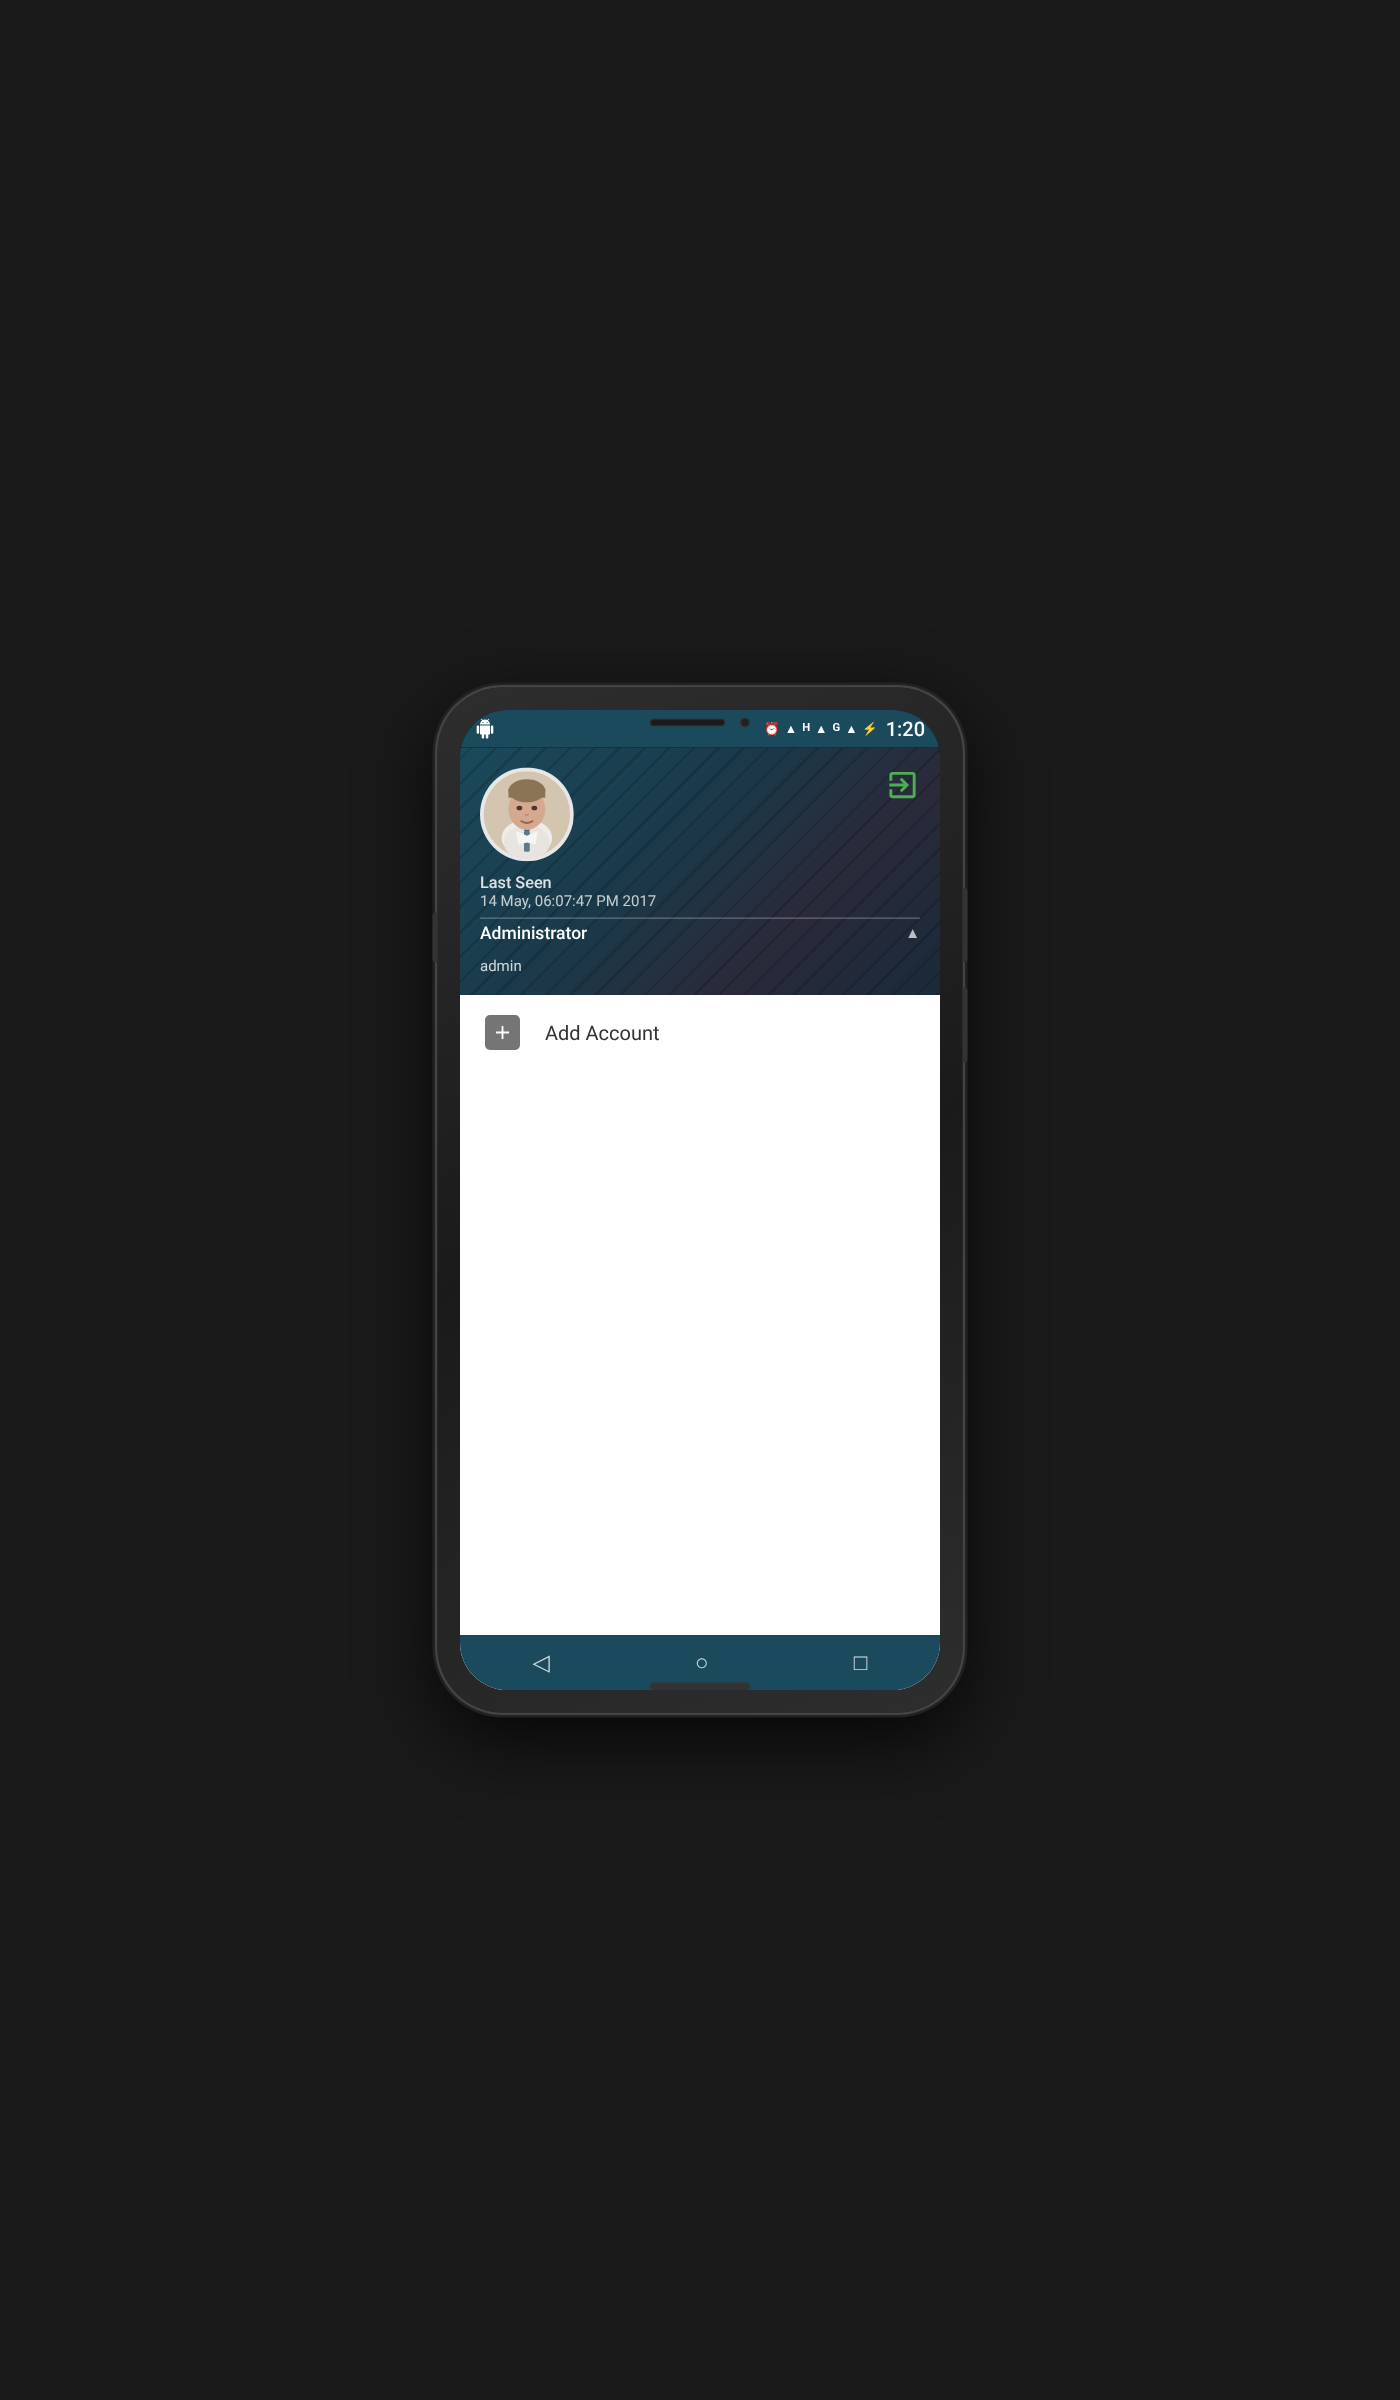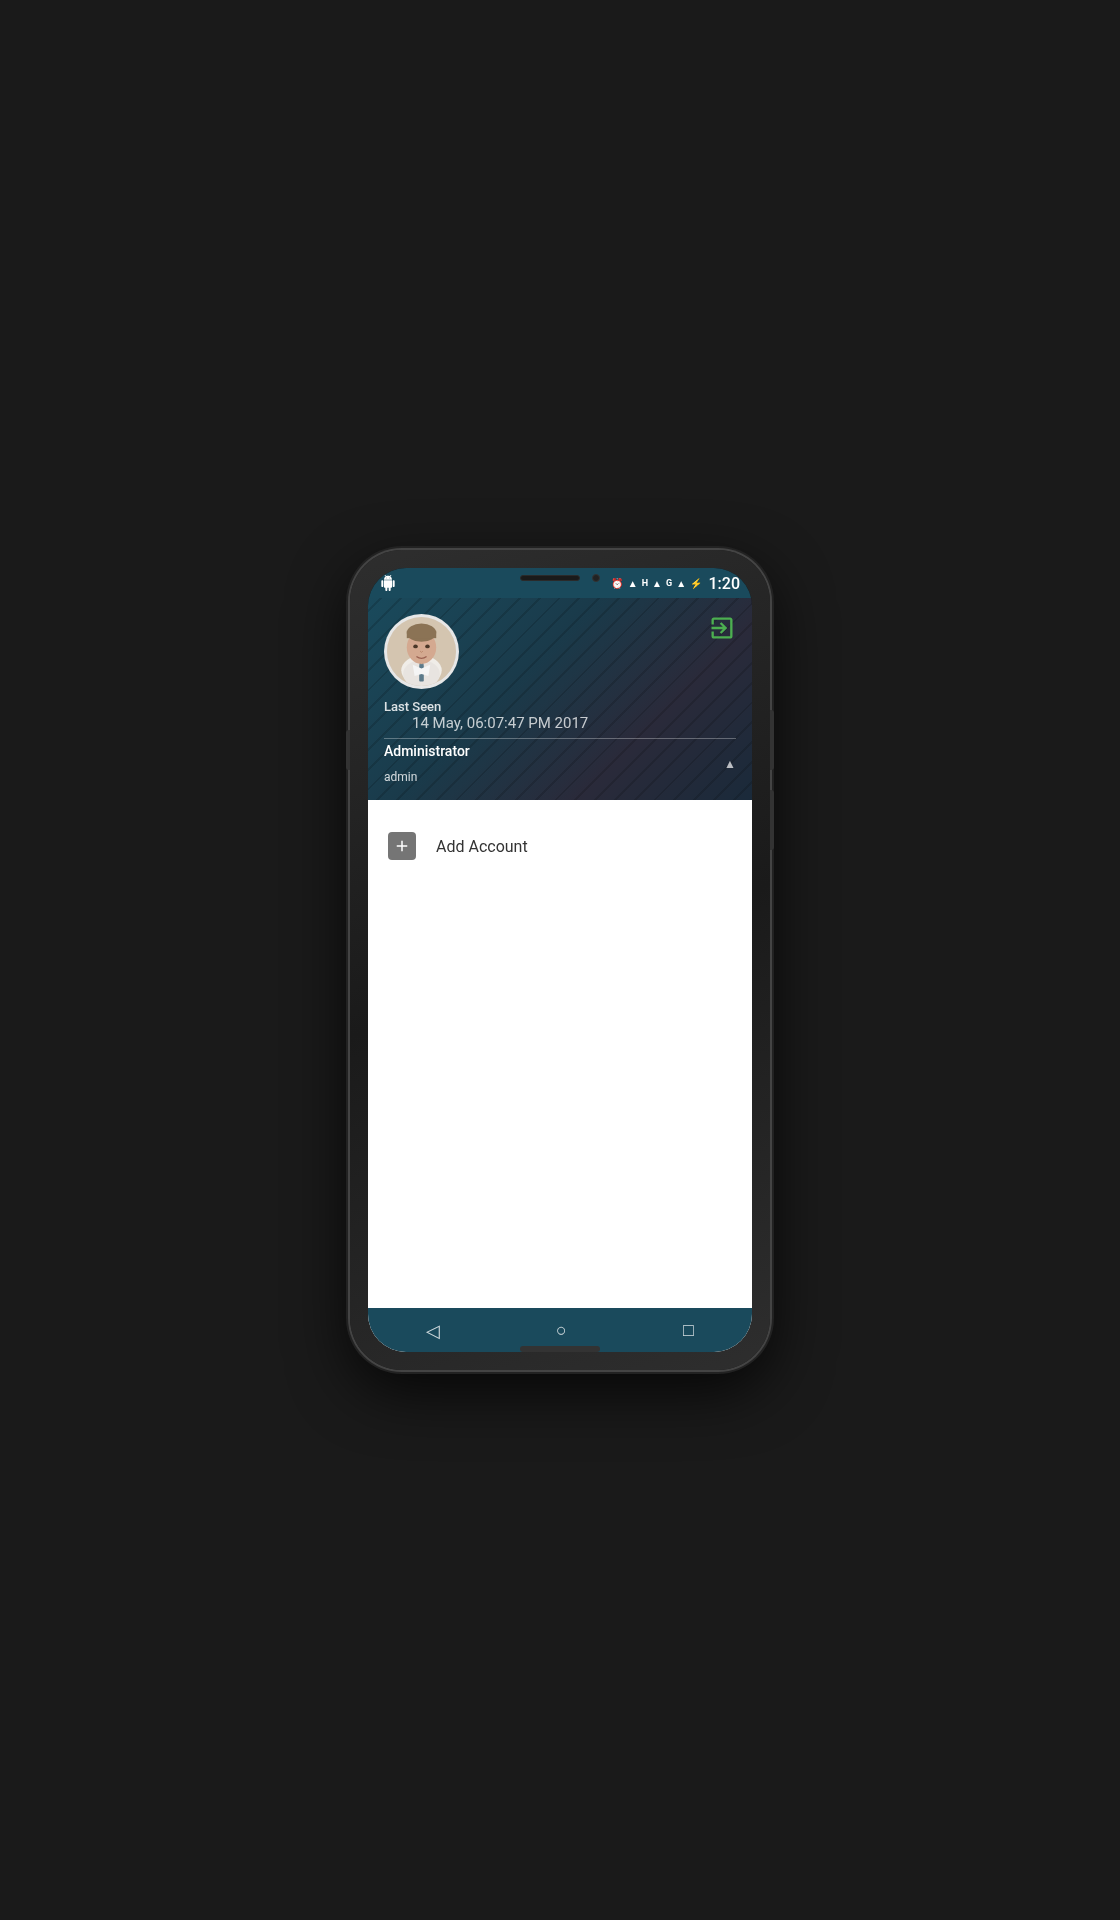--- a/index.html
+++ b/index.html
@@ -156,34 +156,33 @@
     }
 
     .last-seen-label {
       color: rgba(255,255,255,0.85);
       font-size: 13px;
       font-weight: 500;
     }
 
     .last-seen-time {
       color: rgba(255,255,255,0.75);
-      font-size: 15px;
+      font-size: 12px;
       margin-bottom: 6px;
-      margin-left: 28px;
     }
 
     .divider-line {
       height: 1px;
       background: rgba(255,255,255,0.3);
       margin: 4px 0;
     }
 
     .account-row {
       display: flex;
-      align-items: center;
+      align-items: flex-start;
       justify-content: space-between;
     }
 
     .account-name {
       color: #fff;
       font-size: 14px;
       font-weight: 500;
     }
 
     .account-user {
@@ -202,21 +201,21 @@
 
     .chevron-up {
       color: rgba(255,255,255,0.7);
       font-size: 12px;
     }
 
     
     .menu-panel {
       background: #fff;
       flex: 1;
-      padding: 16px 0;
+      padding: 0 0;
       overflow: hidden;
     }
 
     .menu-item {
       display: flex;
       align-items: center;
       padding: 16px 20px;
       gap: 20px;
       cursor: pointer;
     }

